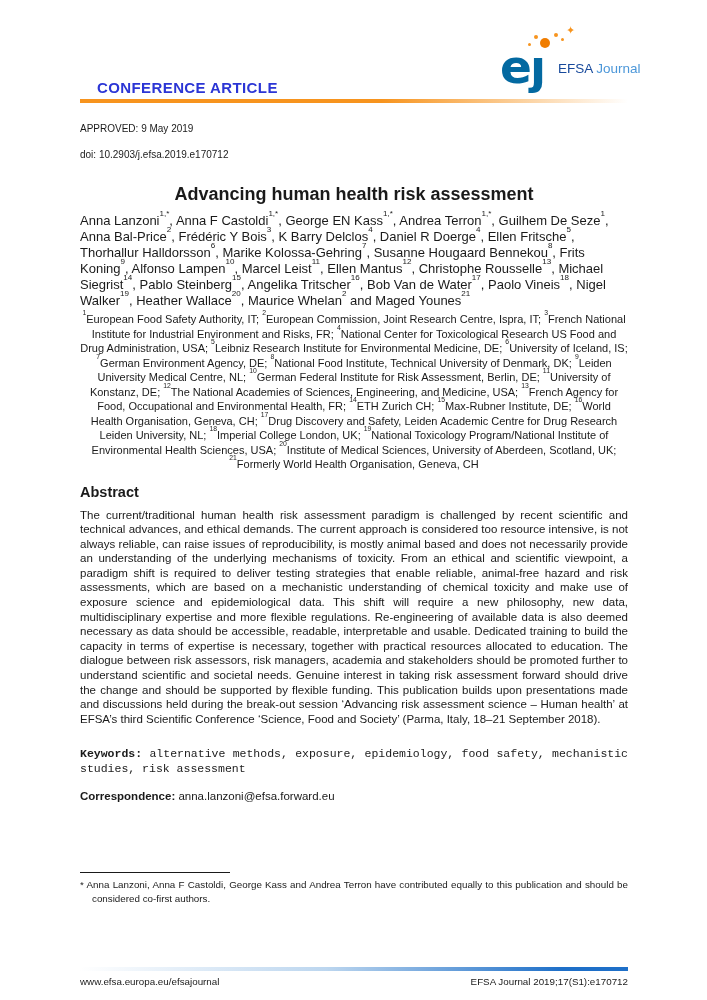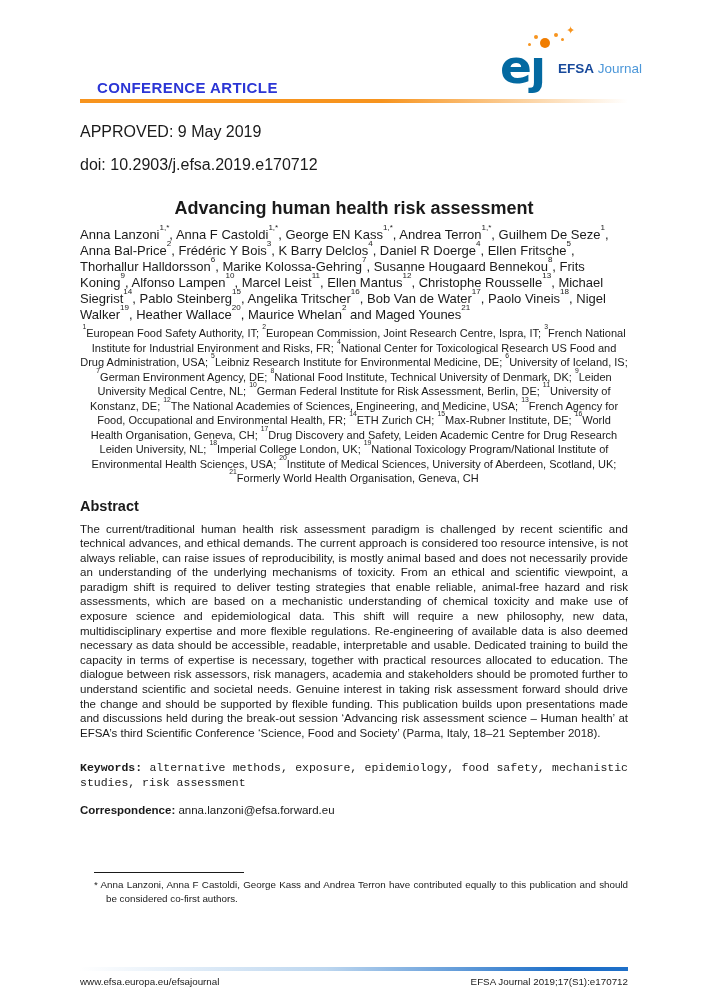--- a/index.html
+++ b/index.html
@@ -32,48 +32,48 @@
   }
   .logo-dots { position: absolute; left: 28px; top: 0; width: 52px; height: 20px; }
   .dot { position: absolute; border-radius: 50%; background: #f7941e; }
   .dot.d1 { left: 0;  top: 13px; width: 3px; height: 3px; }
   .dot.d2 { left: 6px; top: 5px;  width: 4px; height: 4px; }
   .dot.d3 { left: 12px; top: 8px; width: 10px; height: 10px; background:#f07d00; }
   .dot.d4 { left: 26px; top: 3px; width: 4px; height: 4px; }
   .dot.d5 { left: 33px; top: 8px; width: 3px; height: 3px; }
   .dot-star { position: absolute; left: 38px; top: -6px; color: #f7941e; font-size: 11px; }
   .logo-text { position: absolute; left: 58px; bottom: 9px; font-size: 13.5px; white-space: nowrap; }
-  .logo-text .efsa { font-weight: bold; color: #17499b; }
+  .logo-text .efsa { font-weight: normal; color: #17499b; }
   .logo-text .journal { color: #4c97d9; }
   .rule-orange {
     height: 4px;
     background: linear-gradient(to right, #f7941e 0%, #f7941e 55%, rgba(247,148,30,0) 100%);
   }
 
   
-  .meta { font-size: 16px; }
+  .meta { font-size: 10px; }
   .meta-approved { margin-top: 20px; }
   .meta-doi { margin-top: 15px; }
 
   
   .title { margin-top: 24px; text-align: center; font-size: 18px; font-weight: bold; }
   .authors { margin-top: 8px; text-align: left; font-size: 13px; line-height: 16px; }
   .affiliations { margin-top: 3px; text-align: center; font-size: 11px; line-height: 14.5px; }
 
   
   .abstract-heading { margin-top: 12px; font-size: 14.5px; font-weight: bold; }
   .para { margin: 0; font-size: 11.5px; line-height: 14.6px; text-align: justify; }
   .abstract-text { margin-top: 8px; }
   .copyright { margin-top: 12px; }
   .keywords { margin-top: 21px; font-family: Liberation Mono, monospace; }
   .correspondence { margin-top: 12px; }
   .label { font-weight: bold; }
 
   
-  .footnote-block { position: absolute; left: 94px; right: 79px; top: 872px; }
+  .footnote-block { position: absolute; left: 80px; right: 79px; top: 872px; }
   .footnote-rule { width: 150px; height: 1px; background: #1a1a1a; }
   .footnote {
     margin-top: 5px; font-size: 9.8px; line-height: 13.5px;
     text-align: justify; padding-left: 12px; text-indent: -12px;
   }
   .footer { position: absolute; left: 80px; right: 79px; top: 967px; }
   .footer-bar {
     height: 4px;
     background: linear-gradient(to right, #ffffff 0%, #bcd6ef 45%, #1e6fc8 88%, #1e6fc8 100%);
   }

